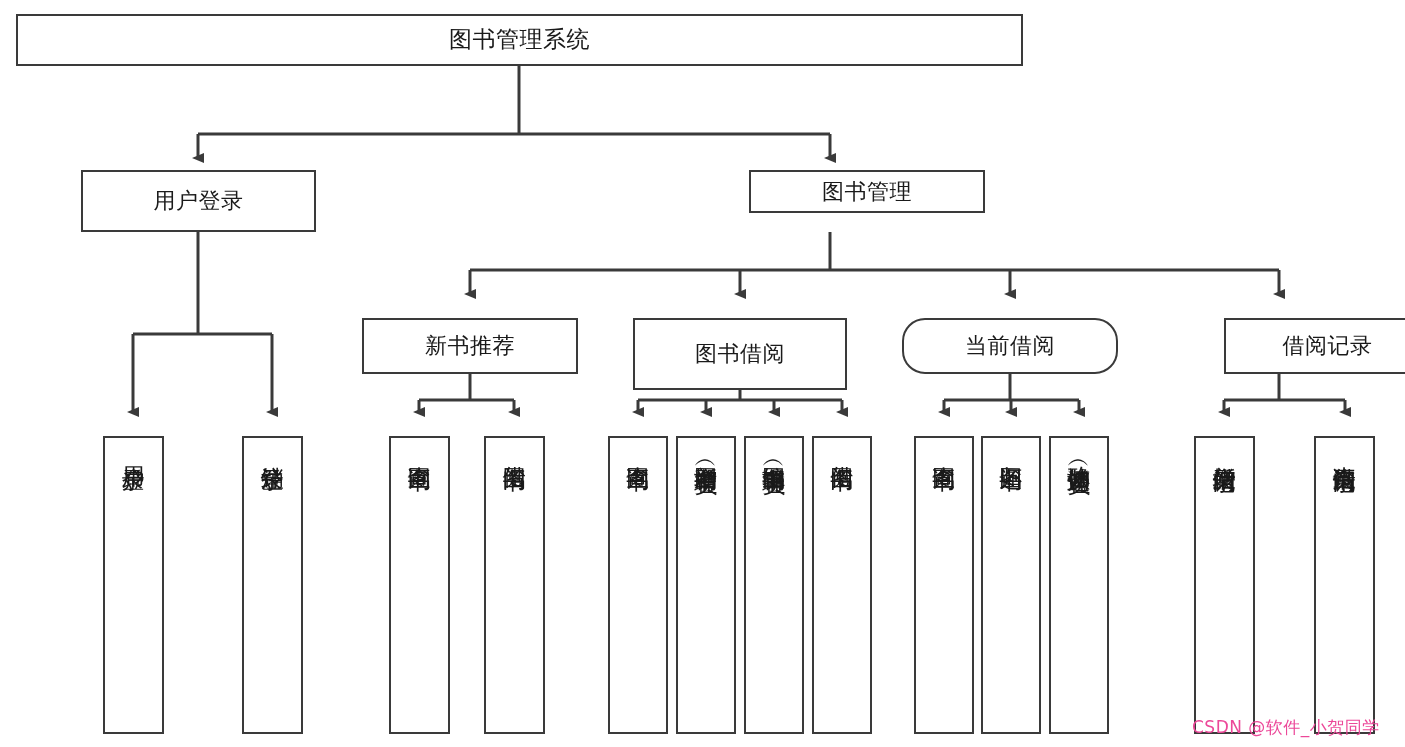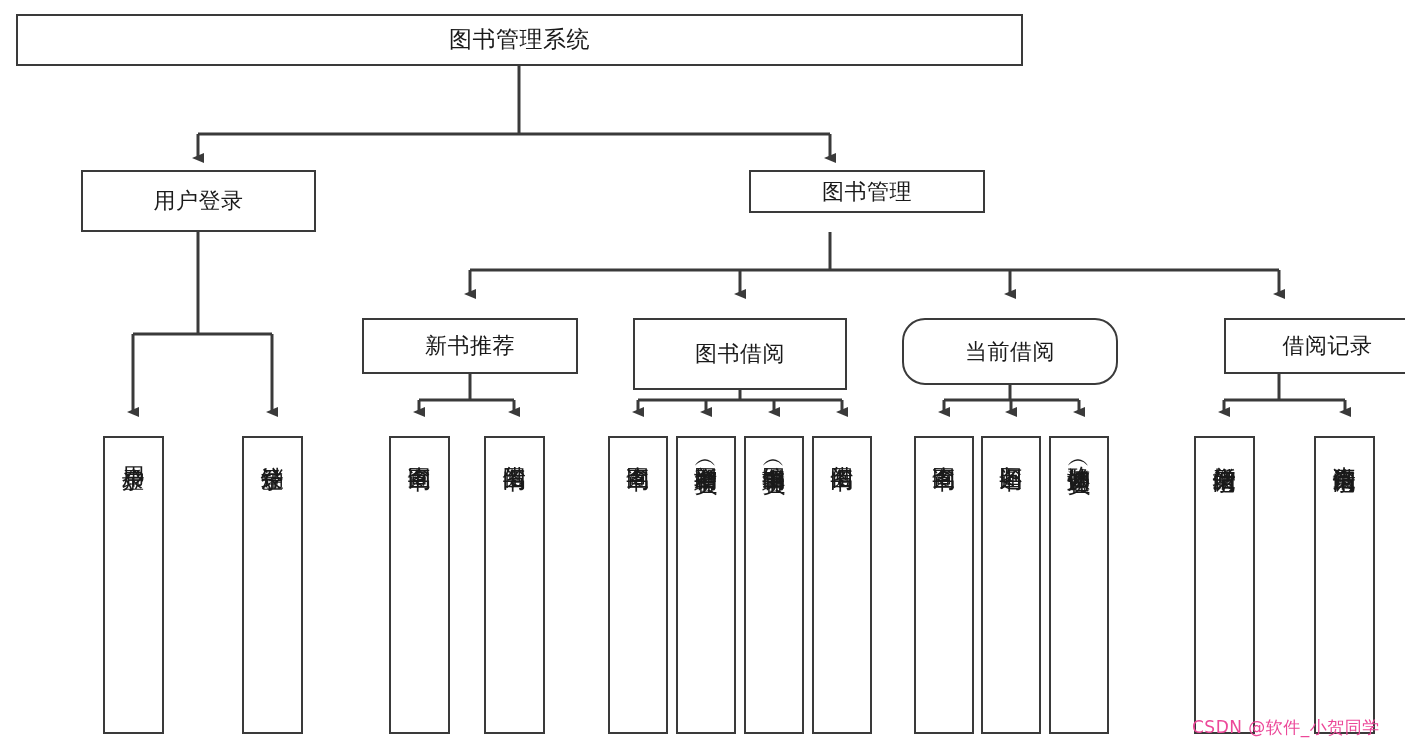--- a/index.html
+++ b/index.html
@@ -137,21 +137,21 @@
   <div class="node horiz" style="left:717px; top:170px; width:236px; height:43px;margin-left:32px;">
     <span class="label">图书管理</span>
   </div>
 
   <div class="node horiz" style="left:362px; top:318px; width:216px; height:56px;justify-content:center;">
     <span class="label">新书推荐</span>
   </div>
   <div class="node horiz" style="left:633px; top:318px; width:214px; height:72px;">
     <span class="label">图书借阅</span>
   </div>
-  <div class="node horiz" style="left:902px; top:318px; width:216px; height:67px;border-radius:23px;">
+  <div class="node horiz" style="left:902px; top:318px; width:216px; height:56px;border-radius:23px;">
     <span class="label">当前借阅</span>
   </div>
   <div class="node horiz" style="left:1224px; top:318px; width:207px; height:56px;">
     <span class="label">借阅记录</span>
   </div>
 
   <div class="node vert" style="left:103px; top:436px; width:61px; height:298px;">
     <span class="label">用户登录</span>
   </div>
   <div class="node vert" style="left:242px; top:436px; width:61px; height:298px;">

